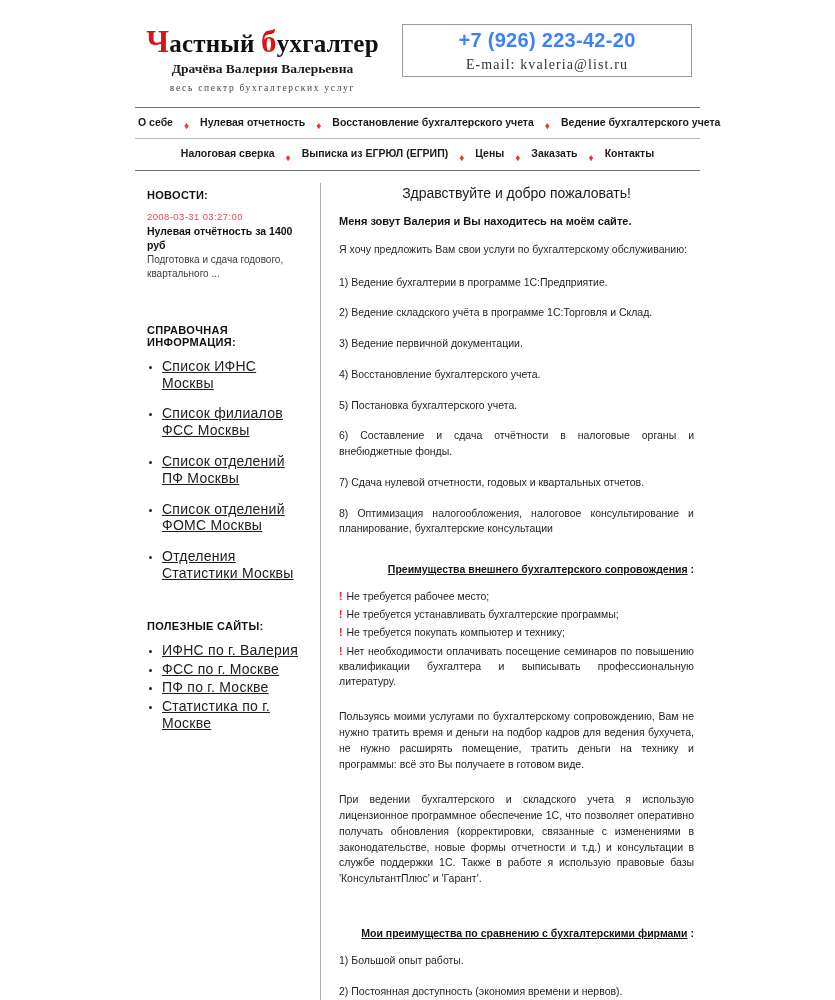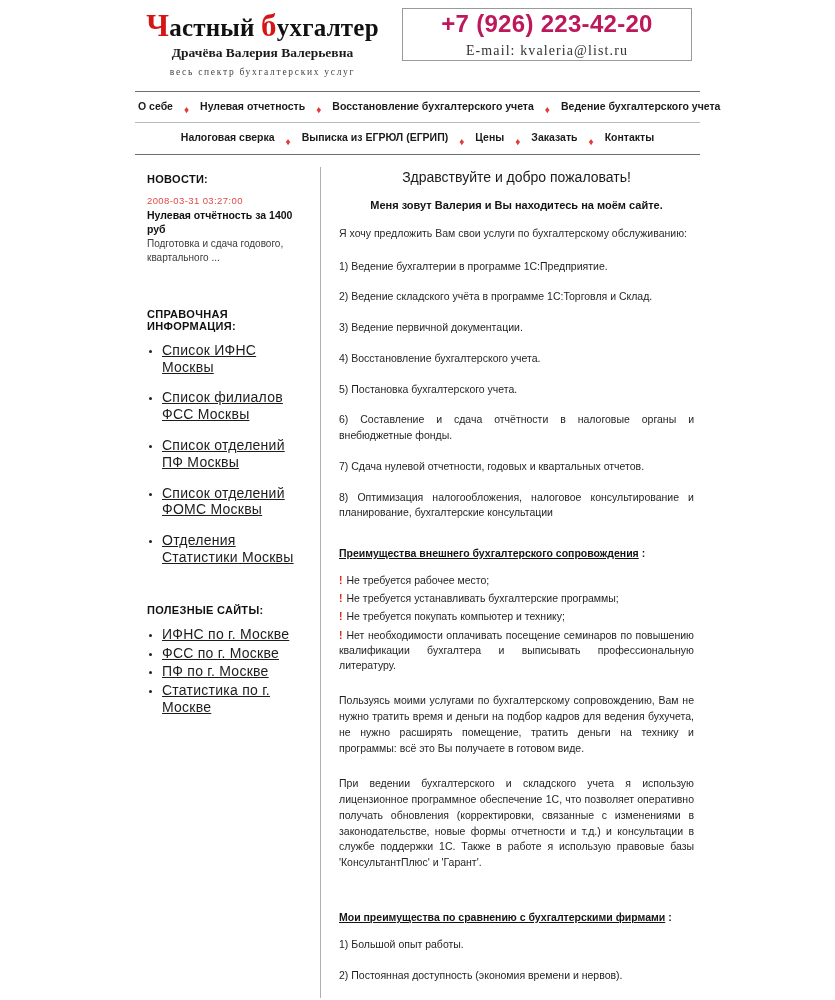--- a/index.html
+++ b/index.html
@@ -16,21 +16,21 @@
   }
   .page {
     width: 835px;
     position: relative;
   }
 
   
   .header {
     display: flex;
     align-items: flex-start;
-    padding: 8px 0 0 0;
+    padding: 24px 0 0 0;
     margin: 0 135px 0 135px;
   }
   .brand {
     width: 255px;
     text-align: center;
     padding-top: 2px;
   }
   .brand-title {
     font-family: "Liberation Serif", "DejaVu Serif", serif;
     font-size: 25px;
@@ -67,23 +67,23 @@
     height: 53px;
     box-sizing: border-box;
     display: flex;
     flex-direction: column;
     align-items: center;
     justify-content: center;
     background: #fff;
   }
   .contact-phone {
     font-family: "Liberation Sans", sans-serif;
-    font-size: 24px;
-    font-weight: bold;
-    color: #be185d;
+    font-size: 20px;
+    font-weight: bold;
+    color: #3b82f6;
     letter-spacing: .3px;
     white-space: nowrap;
   }
   .contact-email {
     font-family: "Liberation Serif", "DejaVu Serif", serif;
     font-size: 14px;
     letter-spacing: 1.1px;
     color: #333;
     margin-top: 5px;
     white-space: nowrap;
@@ -203,21 +203,20 @@
 
   
   .welcome {
     text-align: center;
     font-size: 14px;
     color: #1a1a1a;
     margin: 2px 0 14px 0;
     font-family: "Liberation Sans", sans-serif;
   }
   .subwelcome {
-    text-align: center;
     font-size: 11px;
     font-weight: bold;
     color: #141414;
     margin-bottom: 16px;
   }
   .lead {
     text-align: left;
     font-size: 10.5px;
     color: #2a2a2a;
     margin-bottom: 20px;
@@ -227,20 +226,21 @@
     color: #1f1f1f;
     line-height: 1.5;
     margin-bottom: 15px;
     text-align: justify;
   }
   .sec-head {
     font-size: 10.5px;
     font-weight: bold;
     color: #151515;
     margin: 26px 0 14px 0;
+    text-align: right;
   }
   .sec-head u { text-decoration: underline; }
   .adv-item {
     font-size: 10.5px;
     color: #1f1f1f;
     line-height: 1.45;
     margin-bottom: 3px;
     text-align: justify;
   }
   .bang {
@@ -305,21 +305,21 @@
           <li><a>Список филиалов ФСС Москвы</a></li>
           <li><a>Список отделений ПФ Москвы</a></li>
           <li><a>Список отделений ФОМС Москвы</a></li>
           <li><a>Отделения Статистики Москвы</a></li>
         </ul>
 
       <div style="height:18px"></div>
 
       <div class="side-head">ПОЛЕЗНЫЕ САЙТЫ:</div>
       <ul class="side-list compact" id="usefullist">
-          <li><a>ИФНС по г. Москве</a></li>
+          <li><a>ИФНС по г. Валерия</a></li>
           <li><a>ФСС по г. Москве</a></li>
           <li><a>ПФ по г. Москве</a></li>
           <li><a>Статистика по г. Москве</a></li>
         </ul>
     </div>
 
     <div class="divider"></div>
 
     <div class="content">
       <div class="welcome">Здравствуйте и добро пожаловать!</div>

